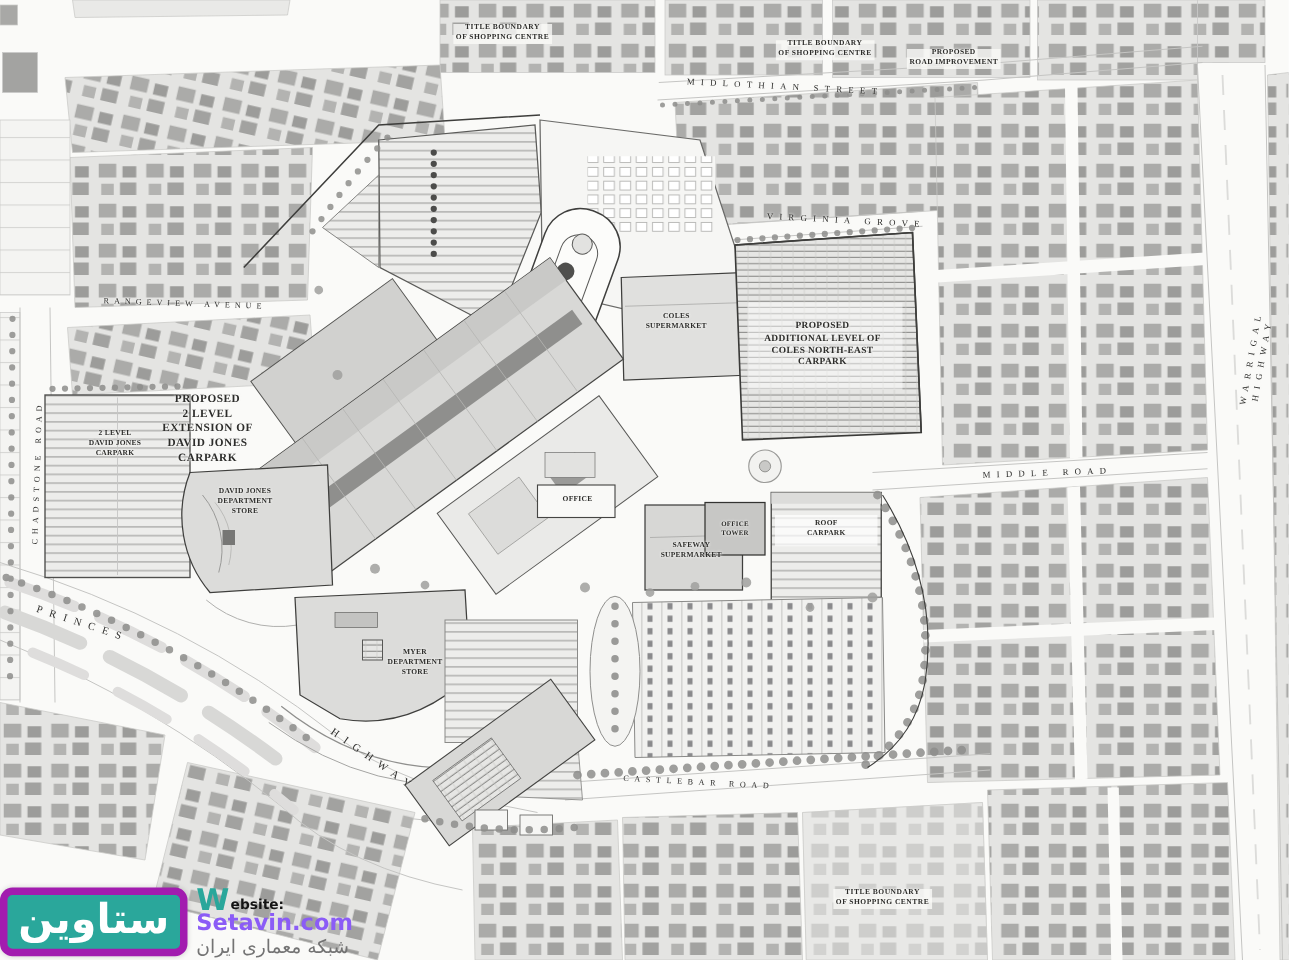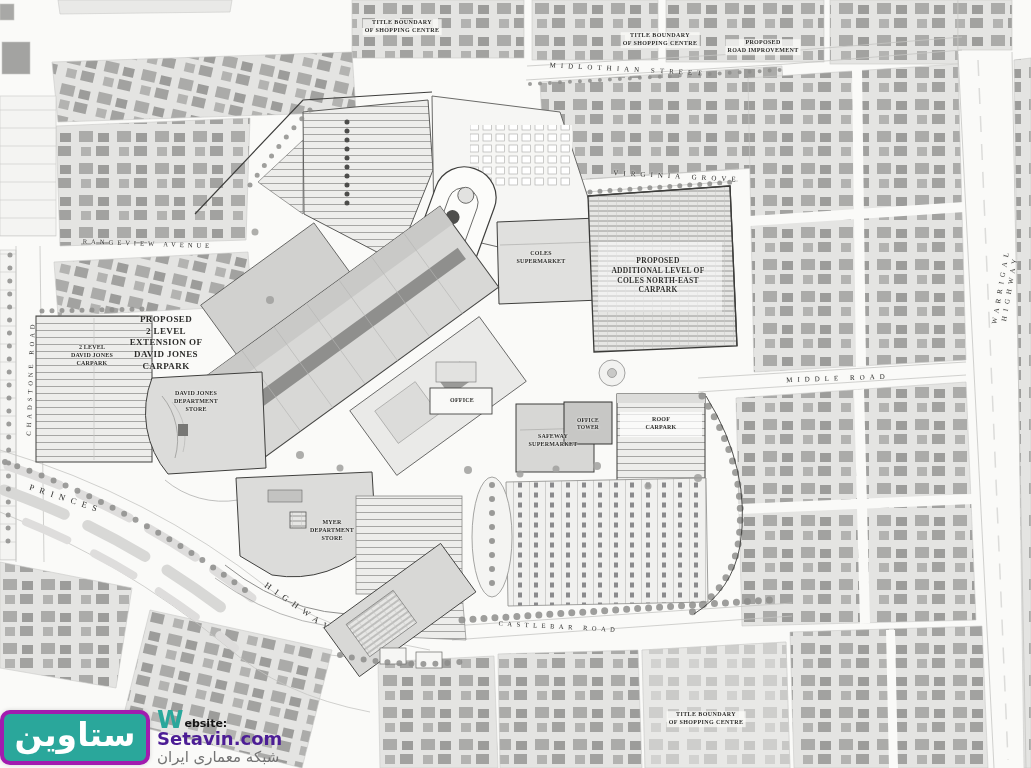--- a/index.html
+++ b/index.html
@@ -6,27 +6,27 @@
   #stage{position:relative;width:1031px;height:768px;background:#fafaf8;overflow:hidden;
          font-family:"Liberation Serif",serif}
   #plan-svg{position:absolute;left:0;top:0;width:1031px;height:768px}
   #label-layer{position:absolute;left:0;top:0;width:1031px;height:768px;pointer-events:none;z-index:5}
   .plan-label{position:absolute;white-space:pre-line;text-align:center;color:#2d2d2b;line-height:1.3;
               font-family:"Liberation Serif",serif;
               text-shadow:0 0 2px rgba(250,250,248,.95),0 0 3px rgba(250,250,248,.85)}
   .plan-label.bg{background:rgba(250,250,248,.8);padding:0 2px}
   #watermark{position:absolute;left:0;bottom:3px;display:flex;align-items:flex-end;gap:7px;z-index:10;
              font-family:"DejaVu Sans",sans-serif}
-  .wm-badge{width:150px;height:55px;border:4px solid #a21caf;border-radius:10px;box-sizing:border-box;
+  .wm-badge{width:150px;height:55px;border:6px solid #a21caf;border-radius:10px;box-sizing:border-box;
             display:flex;align-items:center;justify-content:center;box-shadow:0 0 4px rgba(0,0,0,.15)}
   .wm-brand{color:#ffffff;font-size:33px;font-weight:700;line-height:1;direction:rtl;transform:translateY(-3px)}
   .wm-col{display:flex;flex-direction:column;align-items:flex-start;line-height:1.08;padding-bottom:0}
   .wm-website{font-size:11px;color:#141414;font-weight:700;display:flex;align-items:flex-end}
   .wm-w{font-size:24px;font-weight:700;line-height:.75;margin-right:1px}
-  .wm-domain{font-size:18px;color:#4c1d95;font-weight:600}
+  .wm-domain{font-size:18px;color:#8b5cf6;font-weight:600}
   .wm-tagline{font-size:15px;color:#737373;direction:rtl}
 </style>
 </head>
 <body>
 
 <div id="stage">
 
 <svg id="plan-svg" viewBox="0 0 1031 768">
   <defs>
     <pattern id="houses" width="38" height="32" patternUnits="userSpaceOnUse">

